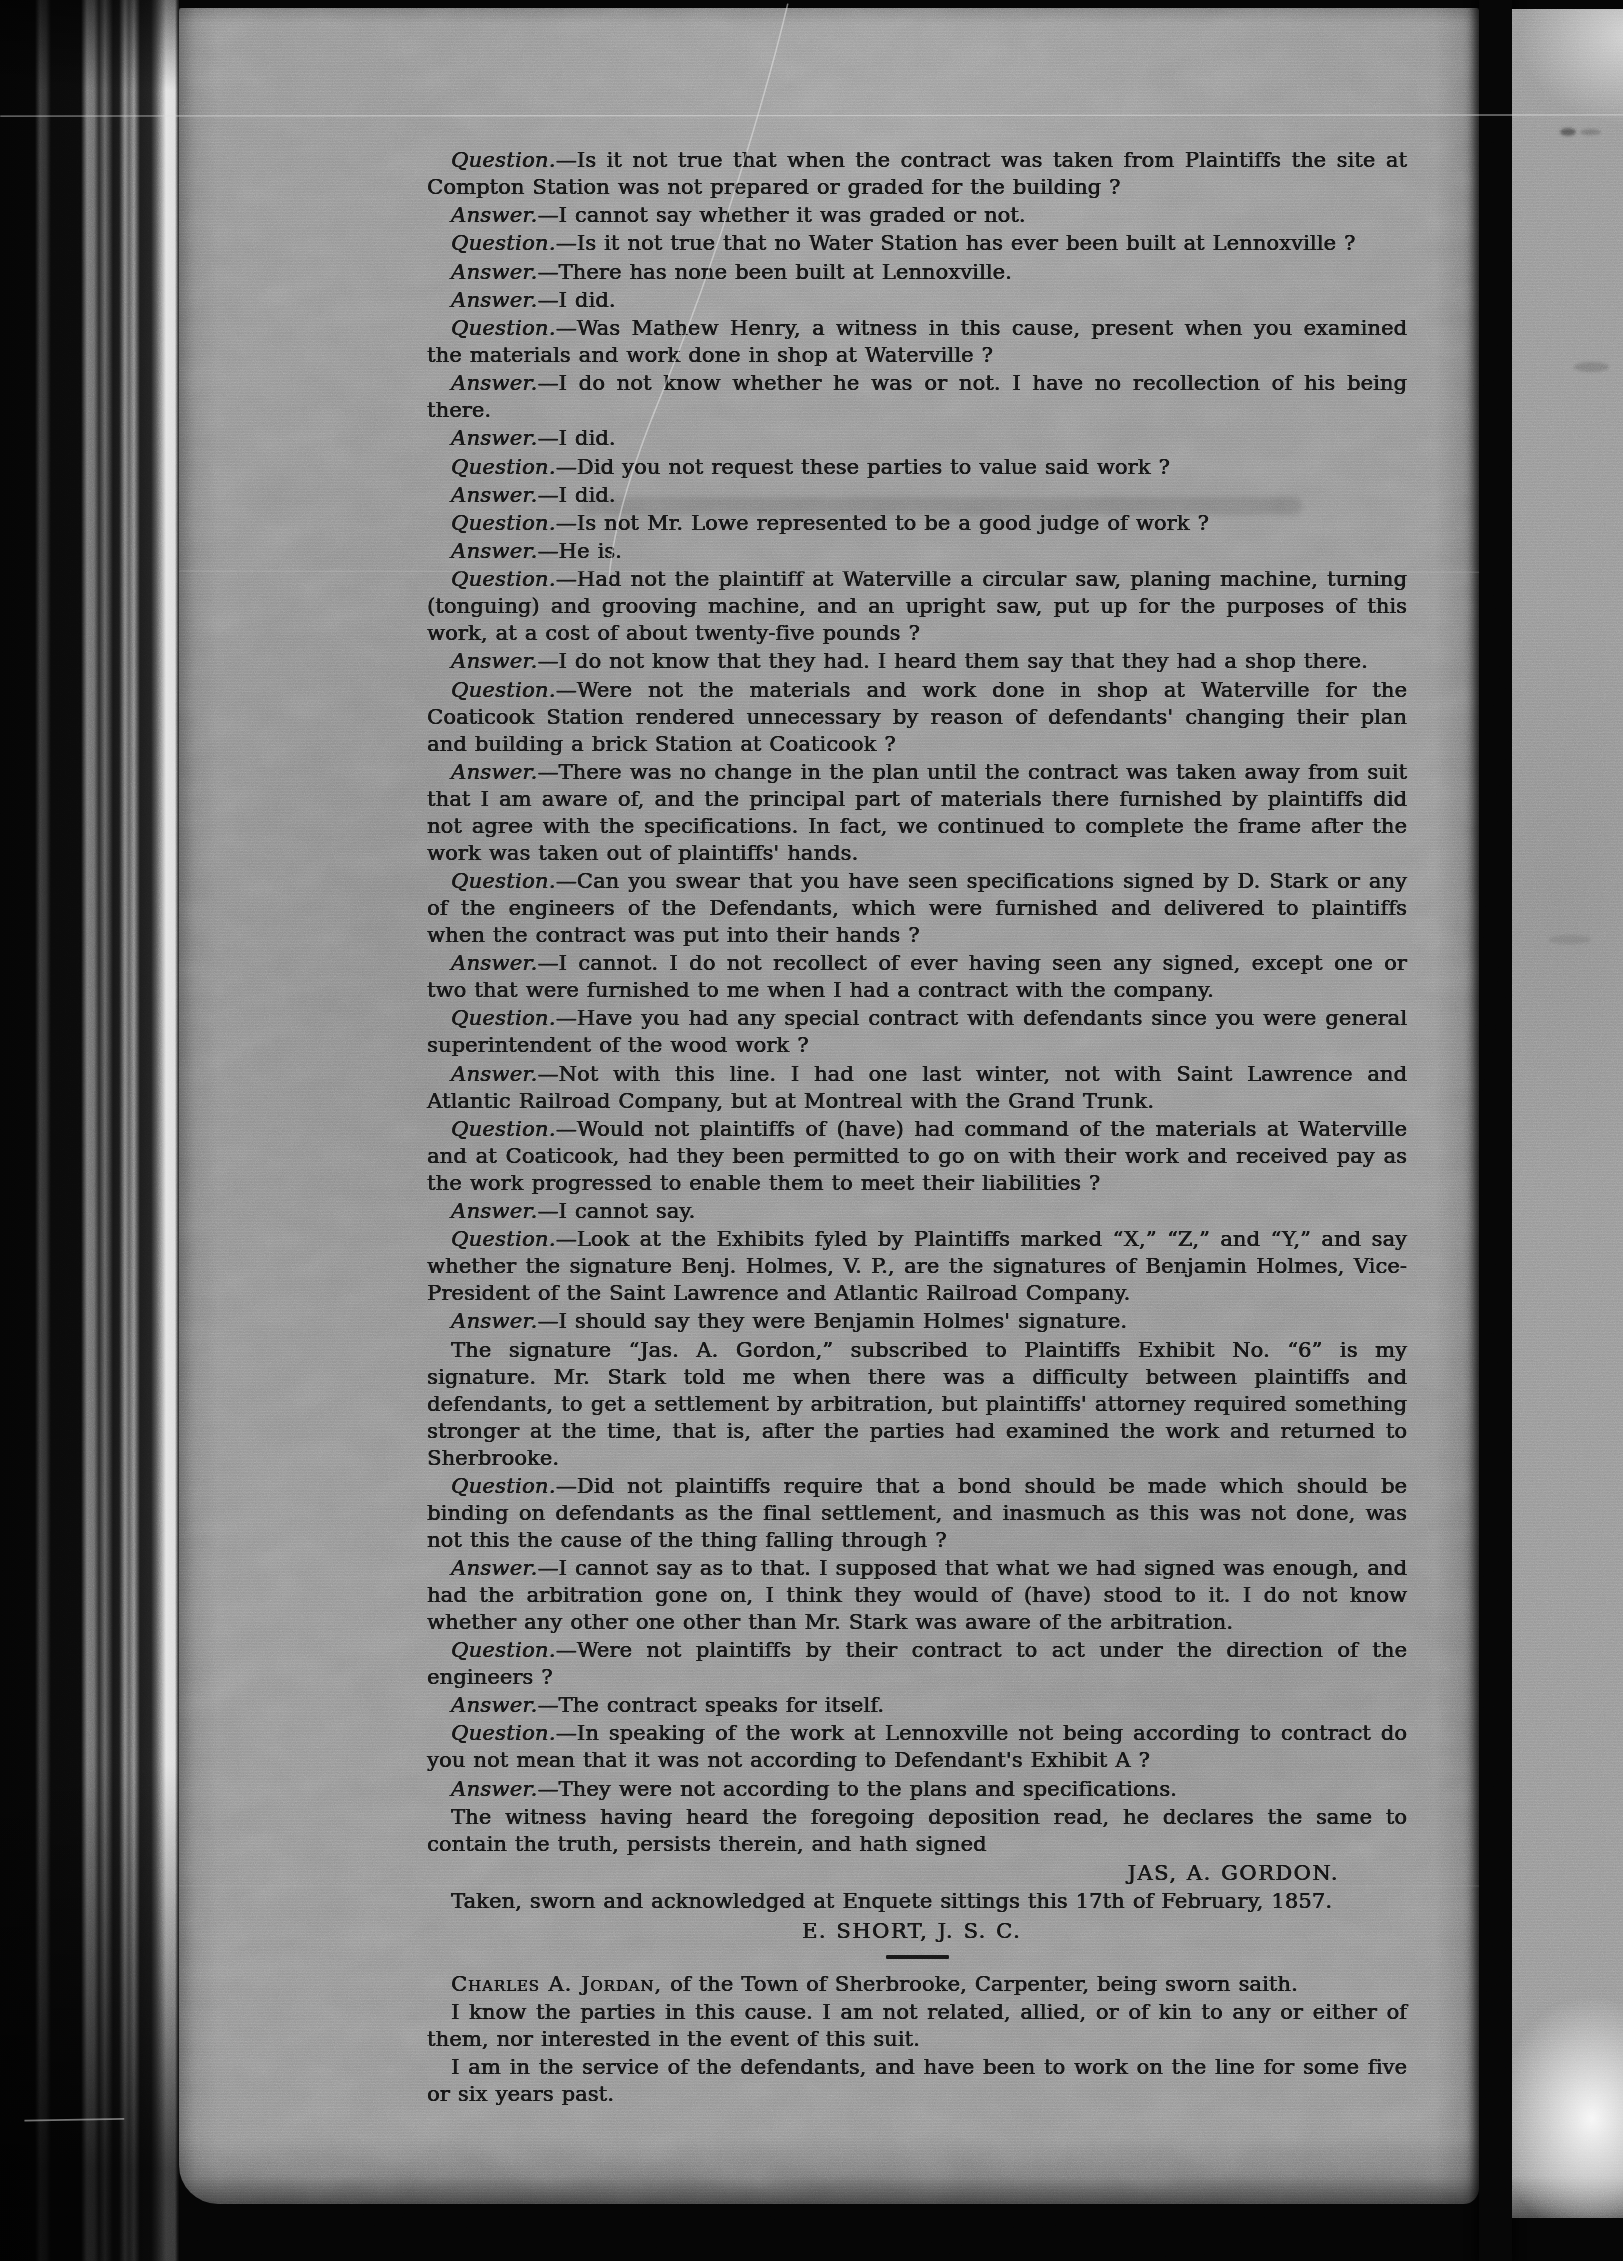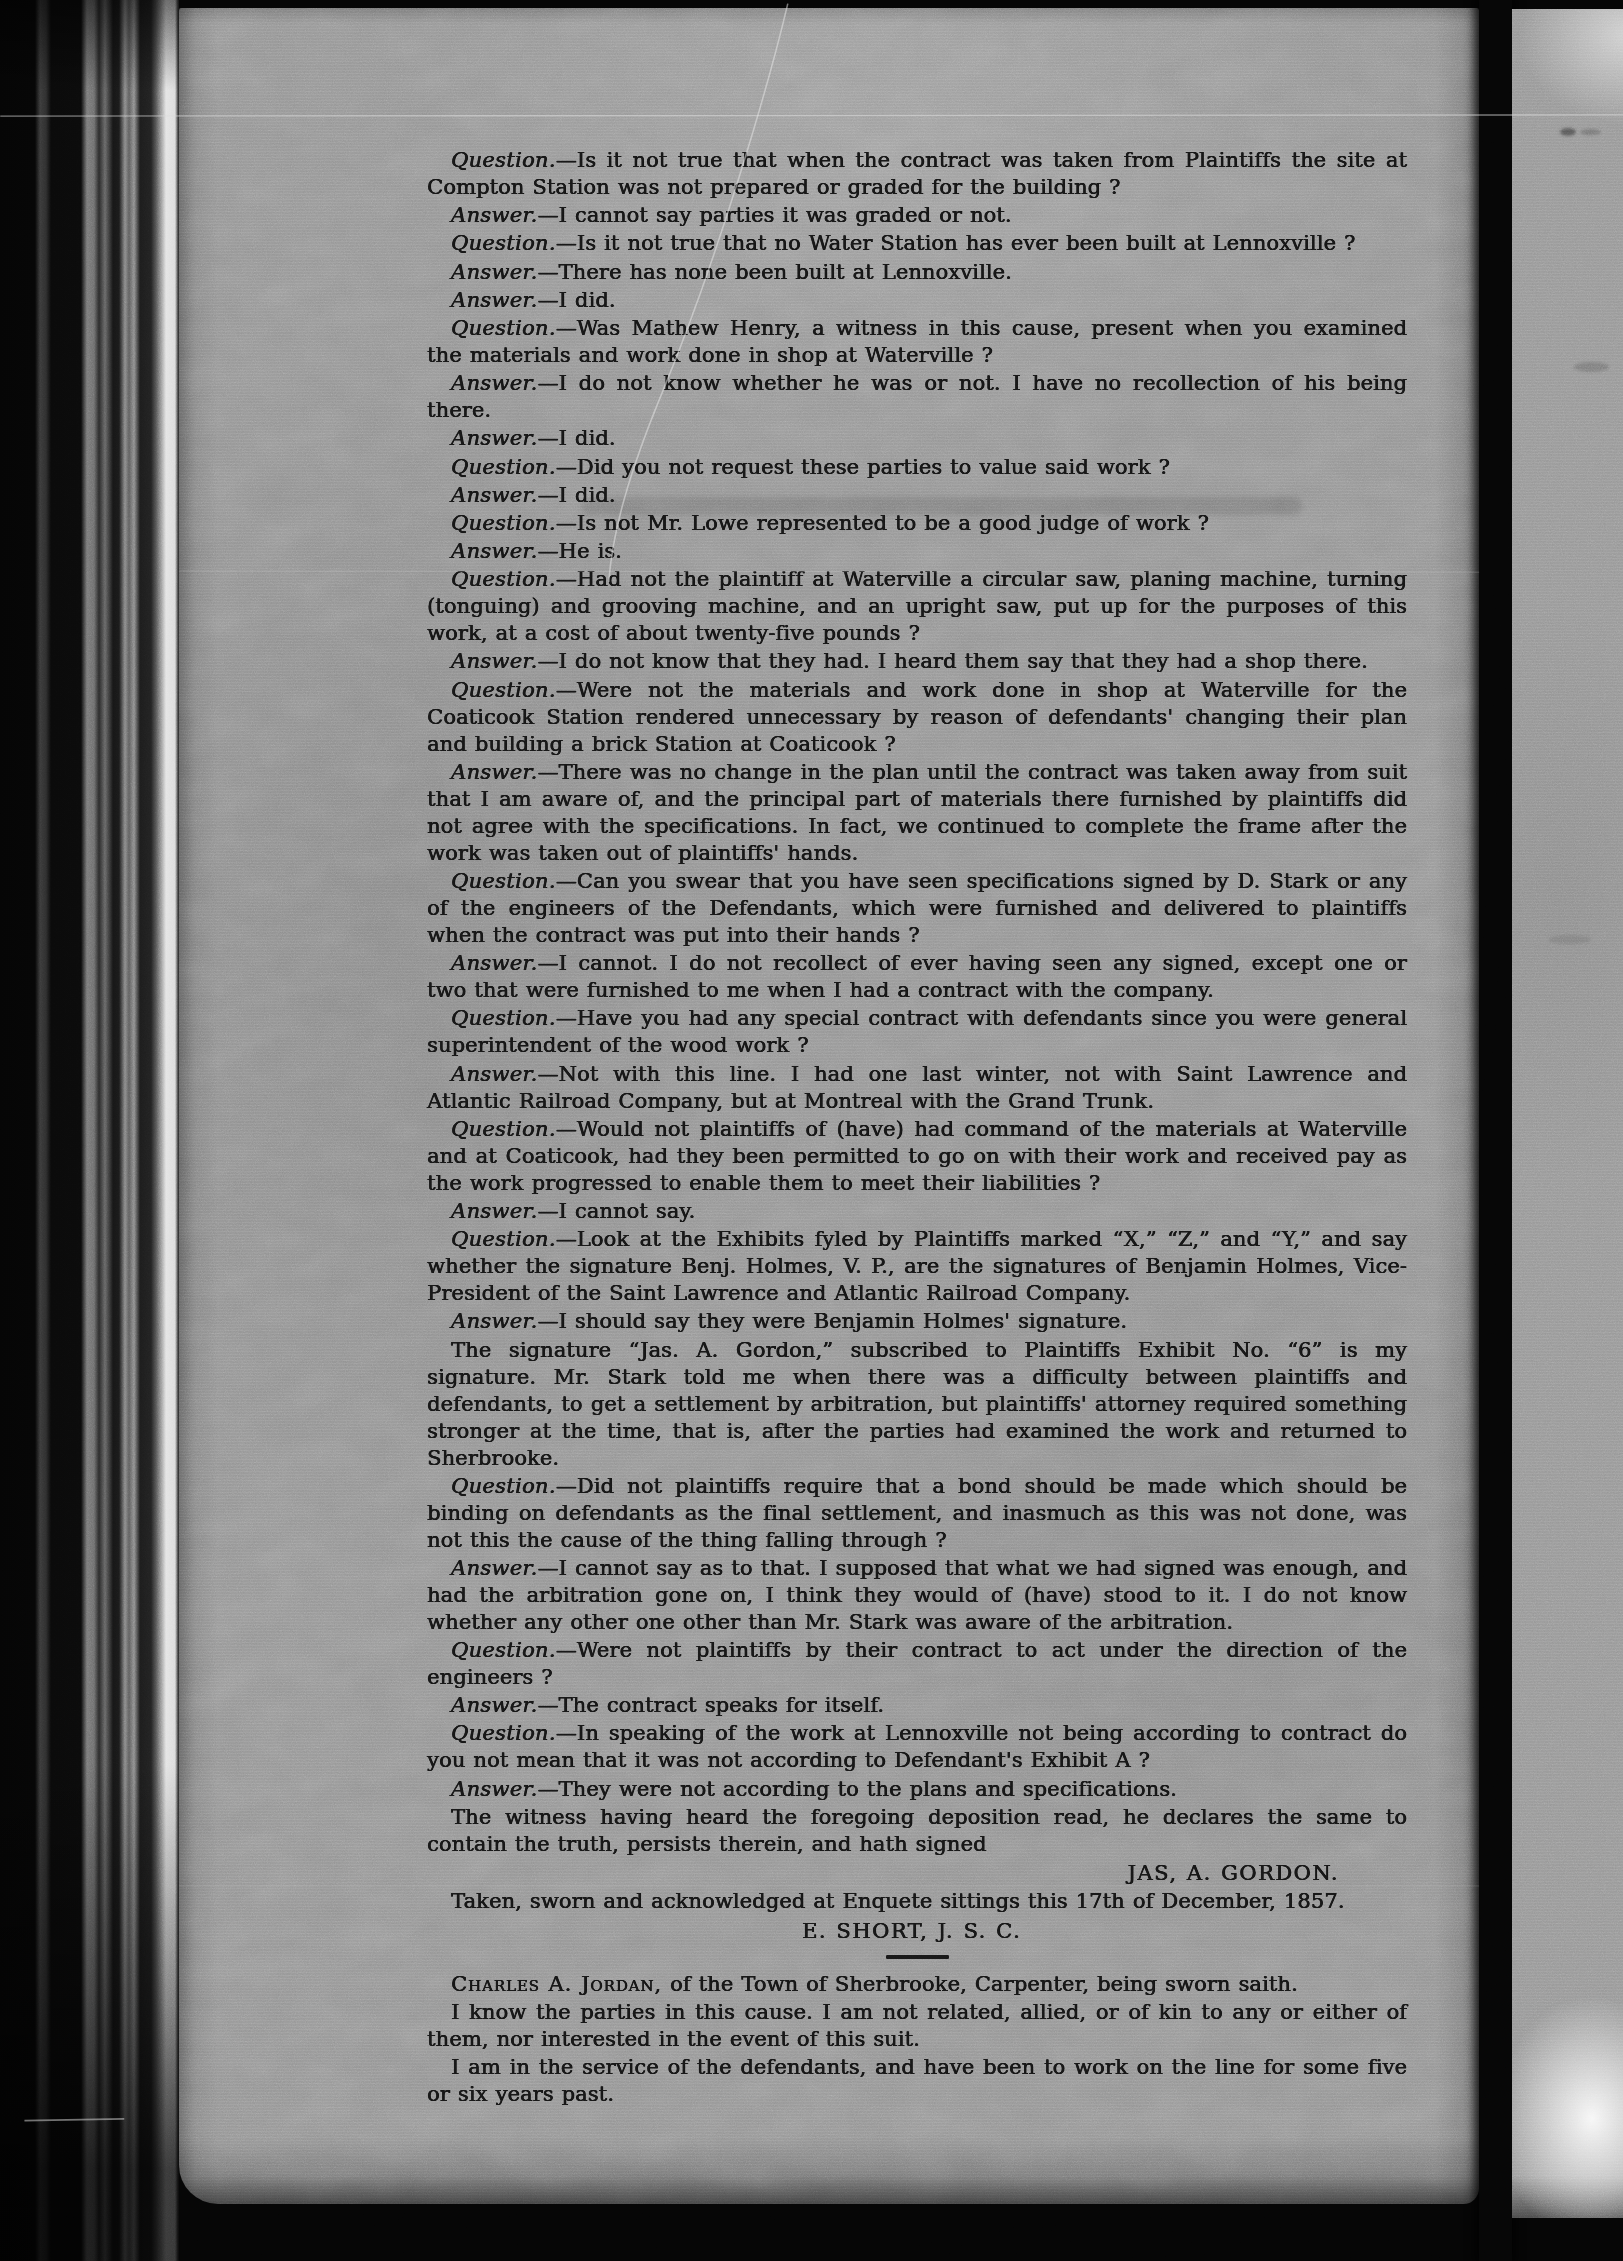--- a/index.html
+++ b/index.html
@@ -110,21 +110,21 @@
   <div class="page2"></div>
   <div class="smudge s1"></div>
   <div class="smudge s2"></div>
   <div class="smudge s3"></div>
   <div class="smudge s4"></div>
 
   <div class="ghost"></div>
 
   <div class="text">
       <p class="para v-q"><span class="lead">Question.</span><span class="pbody">—Is it not true that when the contract was taken from Plaintiffs the site at Compton Station was not prepared or graded for the building ?</span></p>
-      <p class="para v-a"><span class="lead">Answer.</span><span class="pbody">—I cannot say parties it was graded or not.</span></p>
+      <p class="para v-a"><span class="lead">Answer.</span><span class="pbody">—I cannot say whether it was graded or not.</span></p>
       <p class="para v-q"><span class="lead">Question.</span><span class="pbody">—Is it not true that no Water Station has ever been built at Lennoxville ?</span></p>
       <p class="para v-a"><span class="lead">Answer.</span><span class="pbody">—There has none been built at Lennoxville.</span></p>
       <p class="para v-a"><span class="lead">Answer.</span><span class="pbody">—I did.</span></p>
       <p class="para v-q"><span class="lead">Question.</span><span class="pbody">—Was Mathew Henry, a witness in this cause, present when you examined the materials and work done in shop at Waterville ?</span></p>
       <p class="para v-a"><span class="lead">Answer.</span><span class="pbody">—I do not know whether he was or not.  I have no recollection of his being there.</span></p>
       <p class="para v-a"><span class="lead">Answer.</span><span class="pbody">—I did.</span></p>
       <p class="para v-q"><span class="lead">Question.</span><span class="pbody">—Did you not request these parties to value said work ?</span></p>
       <p class="para v-a"><span class="lead">Answer.</span><span class="pbody">—I did.</span></p>
       <p class="para v-q"><span class="lead">Question.</span><span class="pbody">—Is not Mr. Lowe represented to be a good judge of work ?</span></p>
       <p class="para v-a"><span class="lead">Answer.</span><span class="pbody">—He is.</span></p>
@@ -142,21 +142,21 @@
       <p class="para v-a"><span class="lead">Answer.</span><span class="pbody">—I should say they were Benjamin Holmes' signature.</span></p>
       <p class="para v-p"><span class="pbody">The signature “Jas. A. Gordon,” subscribed to Plaintiffs Exhibit No. “6” is my signature.  Mr. Stark told me when there was a difficulty between plaintiffs and defendants, to get a settlement by arbitration, but plaintiffs' attorney required something stronger at the time, that is, after the parties had examined the work and returned to Sherbrooke.</span></p>
       <p class="para v-q"><span class="lead">Question.</span><span class="pbody">—Did not plaintiffs require that a bond should be made which should be binding on defendants as the final settlement, and inasmuch as this was not done, was not this the cause of the thing falling through ?</span></p>
       <p class="para v-a"><span class="lead">Answer.</span><span class="pbody">—I cannot say as to that.  I supposed that what we had signed was enough, and had the arbitration gone on, I think they would of (have) stood to it.  I do not know whether any other one other than Mr. Stark was aware of the arbitration.</span></p>
       <p class="para v-q"><span class="lead">Question.</span><span class="pbody">—Were not plaintiffs by their contract to act under the direction of the engineers ?</span></p>
       <p class="para v-a"><span class="lead">Answer.</span><span class="pbody">—The contract speaks for itself.</span></p>
       <p class="para v-q"><span class="lead">Question.</span><span class="pbody">—In speaking of the work at Lennoxville not being according to contract do you not mean that it was not according to Defendant's Exhibit A ?</span></p>
       <p class="para v-a"><span class="lead">Answer.</span><span class="pbody">—They were not according to the plans and specifications.</span></p>
       <p class="para v-p"><span class="pbody">The witness having heard the foregoing deposition read, he declares the same to contain the truth, persists therein, and hath signed</span></p>
       <p class="para v-sig1"><span class="pbody">JAS, A. GORDON.</span></p>
-      <p class="para v-p"><span class="pbody">Taken, sworn and acknowledged at Enquete sittings this 17th of December, 1857.</span></p>
+      <p class="para v-p"><span class="pbody">Taken, sworn and acknowledged at Enquete sittings this 17th of February, 1857.</span></p>
       <p class="para v-sig2"><span class="pbody">E. SHORT,  J. S. C.</span></p>
       <div class="divider"></div>
       <p class="para v-dep"><span class="lead">Charles A. Jordan,</span><span class="pbody"> of the Town of Sherbrooke, Carpenter, being sworn saith.</span></p>
       <p class="para v-p"><span class="pbody">I know the parties in this cause.  I am not related, allied, or of kin to any or either of them, nor interested in the event of this suit.</span></p>
       <p class="para v-p"><span class="pbody">I am in the service of the defendants, and have been to work on the line for some five or six years past.</span></p>
     </div>
 
   <svg class="grain" width="1624" height="2261" xmlns="http://www.w3.org/2000/svg" viewBox="0 0 2684 3738">
     <defs>
       <filter id="gf" x="0" y="0" width="100%" height="100%">

